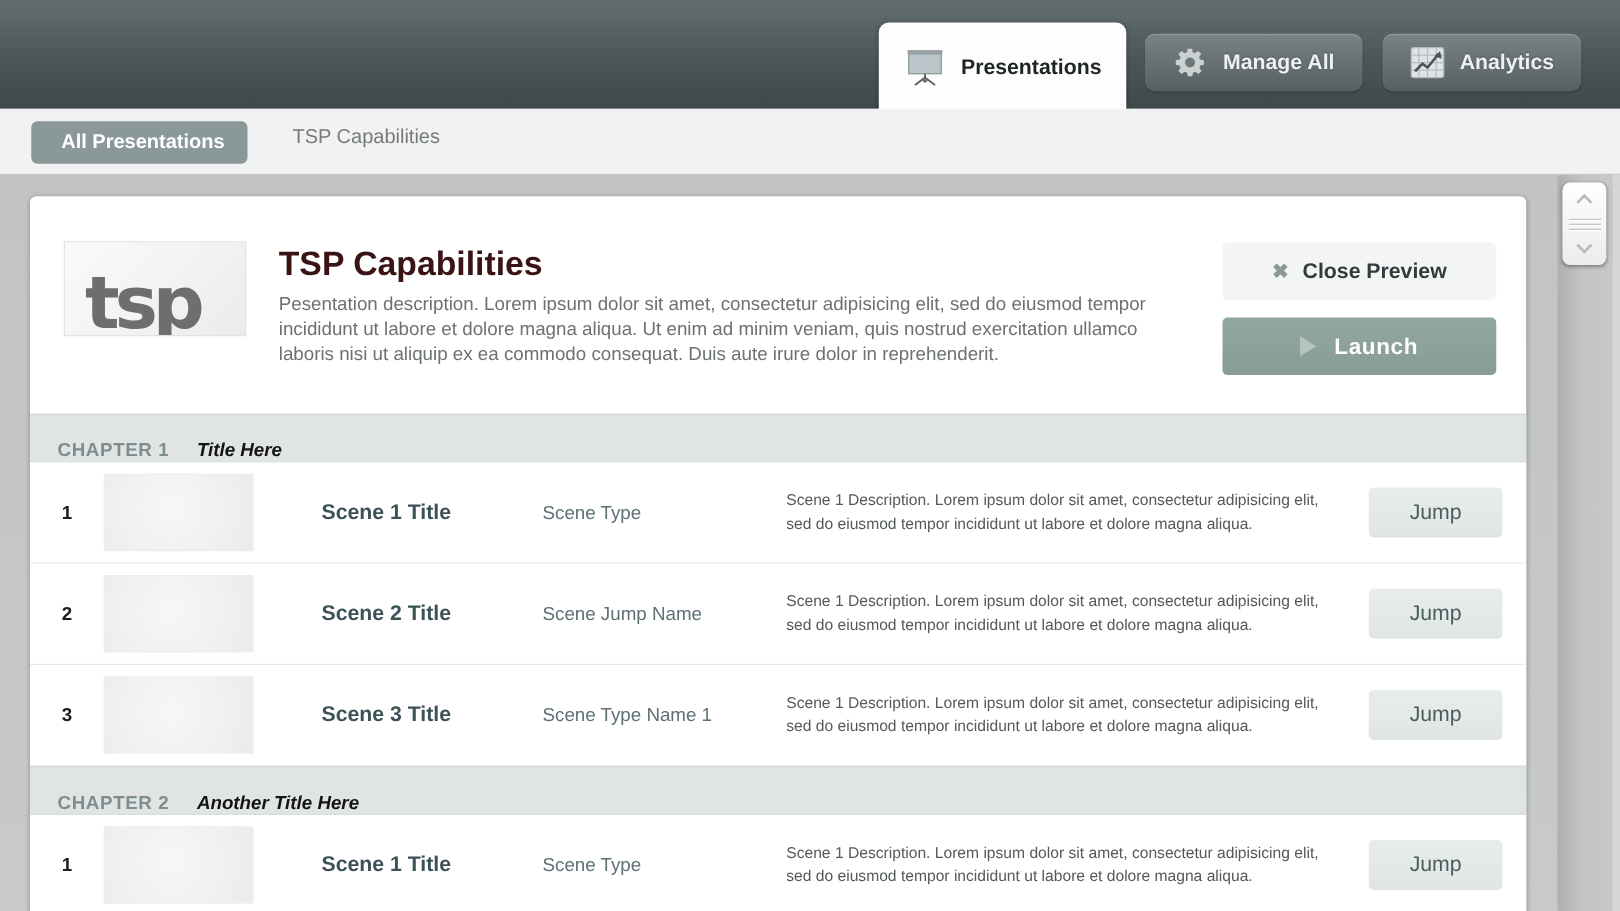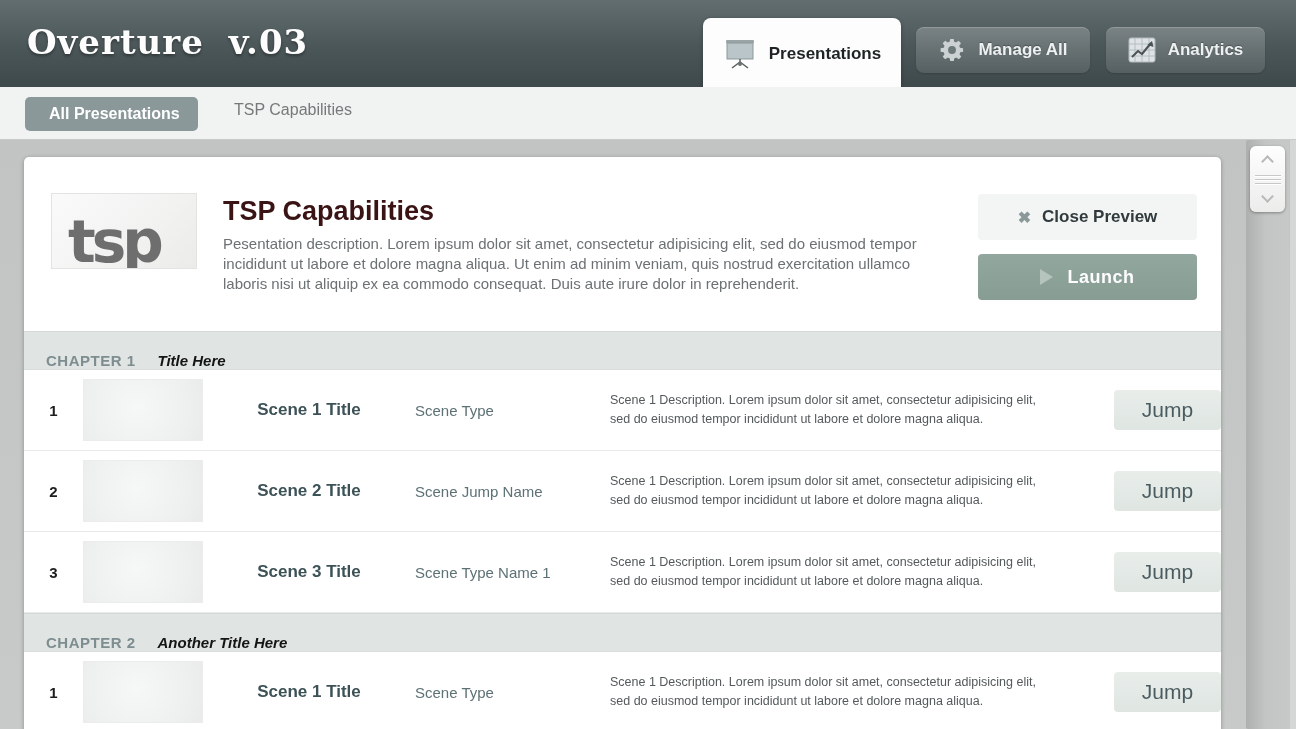--- a/index.html
+++ b/index.html
@@ -128,26 +128,26 @@
     height:81px; display:flex; align-items:center;
     border-bottom:1px solid #e8eae9; background:#fff;
   }
   .sc-num { flex:0 0 59px; text-align:center; font-size:15px; font-weight:bold; color:#1d1d1d; }
   .sc-thumb {
     flex:0 0 120px; height:62px;
     background:radial-gradient(circle at 45% 45%, #f6f8f7 0%, #eef0ef 70%, #e9ebea 100%);
     border:1px solid #ececeb; cursor:pointer;
   }
   .sc-title { flex:0 0 212px; text-align:center; font-size:17px; font-weight:bold; color:#3d5257; }
-  .sc-type { flex:0 0 195px; font-size:15px; color:#5d7175; }
+  .sc-type { flex:0 0 195px; font-size:15px; color:#5d7175;margin-left:19px; }
   .sc-desc { width:440px; font-size:12.5px; line-height:19px; color:#54595b; }
   .jump-btn {
-    margin-left:auto; width:107px; height:40px;
+    margin-left:auto; margin-right:19px; width:107px; height:40px;
     background:linear-gradient(180deg,#e8edea,#dfe6e2); border-radius:4px;
-    font-size:21px; color:#4b5c60;
+    font-size:17px; color:#4b5c60;
   }
 
   
   .scroll-track {
     position:absolute; left:1246px; top:0px; width:43px; height:589px;
     background:linear-gradient(90deg,#aeb0af,#c3c5c4 45%,#c7c9c8);
     border-radius:2px;
   }
   .scroll-thumb {
     position:absolute; left:4px; top:6px; width:35px; height:66px;
@@ -165,21 +165,20 @@
     position:absolute; left:1290px; top:0; width:6px; height:589px;
     background:#d5d7d6;
   }
 </style>
 </head>
 <body>
 
 <div class="stage">
 
   <header class="topbar">
-    <div class="app-logo">Overture v.03</div>
 
     <div class="tab tab-presentations">
       <span class="tab-icon">
         <svg width="34" height="32" viewBox="0 0 34 32">
           <rect x="3" y="2" width="28" height="3" rx="1" fill="#9aa4a6"></rect>
           <rect x="4" y="5" width="26" height="16" fill="#b9c5c9" stroke="#8d979a" stroke-width="1"></rect>
           <line x1="17" y1="21" x2="17" y2="25" stroke="#5a5f60" stroke-width="1.5"></line>
           <line x1="17" y1="24" x2="9" y2="30" stroke="#5a5f60" stroke-width="1.5"></line>
           <line x1="17" y1="24" x2="25" y2="30" stroke="#5a5f60" stroke-width="1.5"></line>
           <circle cx="17" cy="26" r="2" fill="#6b7172"></circle>

